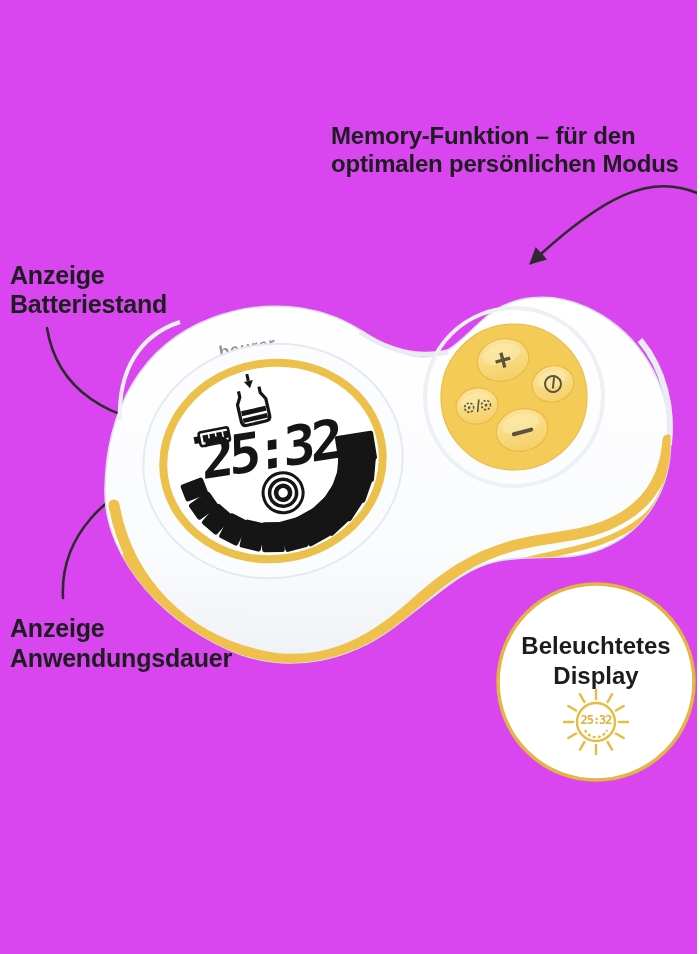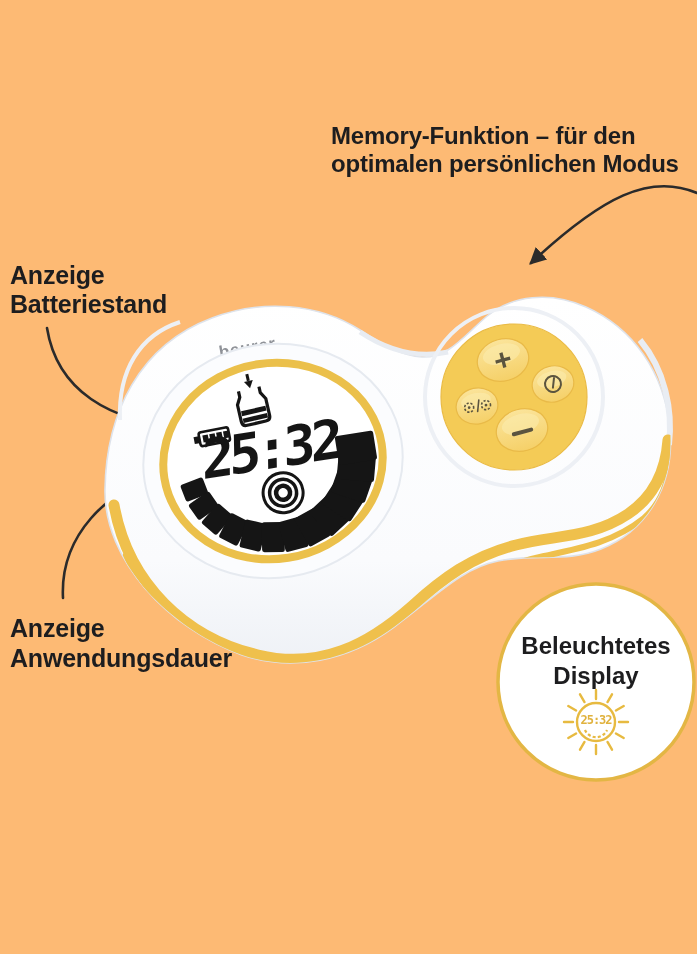--- a/index.html
+++ b/index.html
@@ -1,16 +1,16 @@
 <!DOCTYPE html>
 <html><head>
 <meta charset="utf-8">
 <style>
   html,body{margin:0;padding:0;background:#ffffff;}
-  .stage{position:relative;width:697px;height:954px;background:#fdba74;overflow:hidden;
+  .stage{position:relative;width:697px;height:954px;background:#d946ef;overflow:hidden;
          font-family:"Liberation Sans", sans-serif;}
   svg{display:block}
   .callout{font-weight:700;fill:#1d1d1f;}
   .callout.memory{font-size:24px;letter-spacing:-0.2px;}
   .callout.side{font-size:25px;letter-spacing:-0.2px;}
   .badge-text{font-weight:700;fill:#1d1d1f;font-size:24px;text-anchor:middle;}
   .lcd{font-family:"DejaVu Sans Mono", monospace;font-weight:700;font-size:54px;
        fill:#151515;letter-spacing:-5px;text-anchor:middle;}
   .sun-lcd{font-family:"DejaVu Sans Mono", monospace;font-weight:700;font-size:12px;
        fill:#e0b23e;letter-spacing:-1px;text-anchor:middle;}

